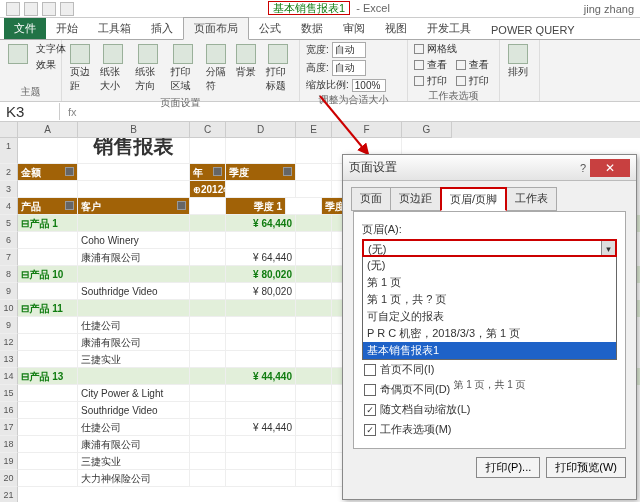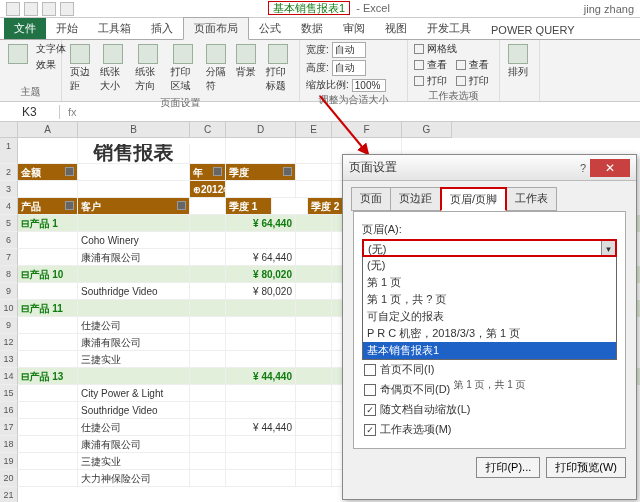--- a/index.html
+++ b/index.html
@@ -18,21 +18,21 @@
 .rgroup { border-right:1px solid #ddd; padding:2px 6px; display:flex; flex-direction:column; }
 .rgroup .rbody { flex:1; display:flex; align-items:flex-start; gap:6px; }
 .rgroup .rlabel { text-align:center; color:#666; font-size:10px; padding-top:1px; position:relative; }
 .bigbtn { display:flex; flex-direction:column; align-items:center; gap:1px; padding:2px 2px; cursor:pointer; }
 .bigbtn .ic { width:20px; height:20px; background:#dce6dc; border:1px solid #9ab09a; }
 .smrow { display:flex; flex-direction:column; gap:2px; }
 .smrow .ln { display:flex; align-items:center; gap:3px; white-space:nowrap; }
 .chk { width:10px; height:10px; border:1px solid #888; display:inline-block; }
 .sel { border:1px solid #aaa; background:#fff; padding:0 2px; font-size:10px; min-width:34px; display:inline-block; }
 .fbar { height:20px; border-bottom:1px solid #ccc; display:flex; align-items:center; }
-.fbar .nb { width:60px; border-right:1px solid #ccc; padding:0 22px; font-size:12px; }
+.fbar .nb { width:60px; border-right:1px solid #ccc; padding:0 6px; font-size:15px; }
 .fbar .fx { padding:0 8px; color:#888; }
 .sheetwrap { position:absolute; left:0; top:122px; right:0; bottom:0; overflow:hidden; }
 .colhdr { display:flex; height:16px; background:#e8e8e8; font-size:10px; color:#555; }
 .colhdr div { border-right:1px solid #ccc; border-bottom:1px solid #ccc; text-align:center; line-height:16px; }
 .rowhdr { position:absolute; left:0; top:16px; width:18px; }
 .rowhdr div { height:17px; border-right:1px solid #ccc; border-bottom:1px solid #eee; background:#e8e8e8; font-size:9px; text-align:center; line-height:17px; color:#555; }
 .grid { position:absolute; left:18px; top:16px; right:0; }
 .grow { height:17px; display:flex; }
 .grow > div { border-right:1px solid #eee; border-bottom:1px solid #eee; padding:0 3px; line-height:17px; font-size:10px; white-space:nowrap; overflow:hidden; }
 .title-row { height:26px !important; }
@@ -220,21 +220,21 @@
       <div>16</div>
       <div>17</div>
       <div>18</div>
       <div>19</div>
       <div>20</div>
       <div>21</div>
     </div>
   <div class="grid" id="grid">
       <div class="grow title-row" style="height: 26px;">
         <div style="width: 60px;"></div>
-        <div class="big" style="width: 112px; margin-top: 6px;">销售报表</div>
+        <div class="big" style="width: 112px;">销售报表</div>
         <div style="width: 36px;"></div>
         <div style="width: 70px;"></div>
         <div style="width: 36px;"></div>
         <div style="width: 70px;"></div>
       </div>
       <div class="grow ">
         <div class="hdr-dark" style="width: 60px;">金额<span class="dd"></span></div>
         <div style="width: 112px;"> </div>
         <div class="hdr-dark" style="width: 36px;">年<span class="dd"></span></div>
         <div class="hdr-dark" style="width: 70px;">季度<span class="dd"></span></div>
@@ -246,21 +246,21 @@
         <div style="width: 112px;"></div>
         <div class="hdr-dark" style="width: 36px;">⊕2012年</div>
         <div style="width: 70px;"></div>
         <div style="width: 36px;"></div>
         <div style="width: 70px;"></div>
       </div>
       <div class="grow ">
         <div class="hdr-dark" style="width: 60px;">产品<span class="dd"></span></div>
         <div class="hdr-dark" style="width: 112px;">客户<span class="dd"></span></div>
         <div style="width: 36px;"></div>
-        <div class="hdr-dark" style="width: 46px;">季度 1</div>
+        <div class="hdr-dark" style="width: 60px; text-align: right;">季度 1</div>
         <div style="width: 36px;"></div>
         <div class="hdr-dark" style="width: 70px;">季度 2</div>
         <div class="hdr-dark" style="width: 50px;">季度</div>
       </div>
       <div class="grow greenrow">
         <div class="green" style="width: 60px;">⊟产品 1</div>
         <div style="width: 112px;"></div>
         <div style="width: 36px;"></div>
         <div class="num green" style="width: 70px;">¥   64,440</div>
         <div style="width: 36px;"></div>

